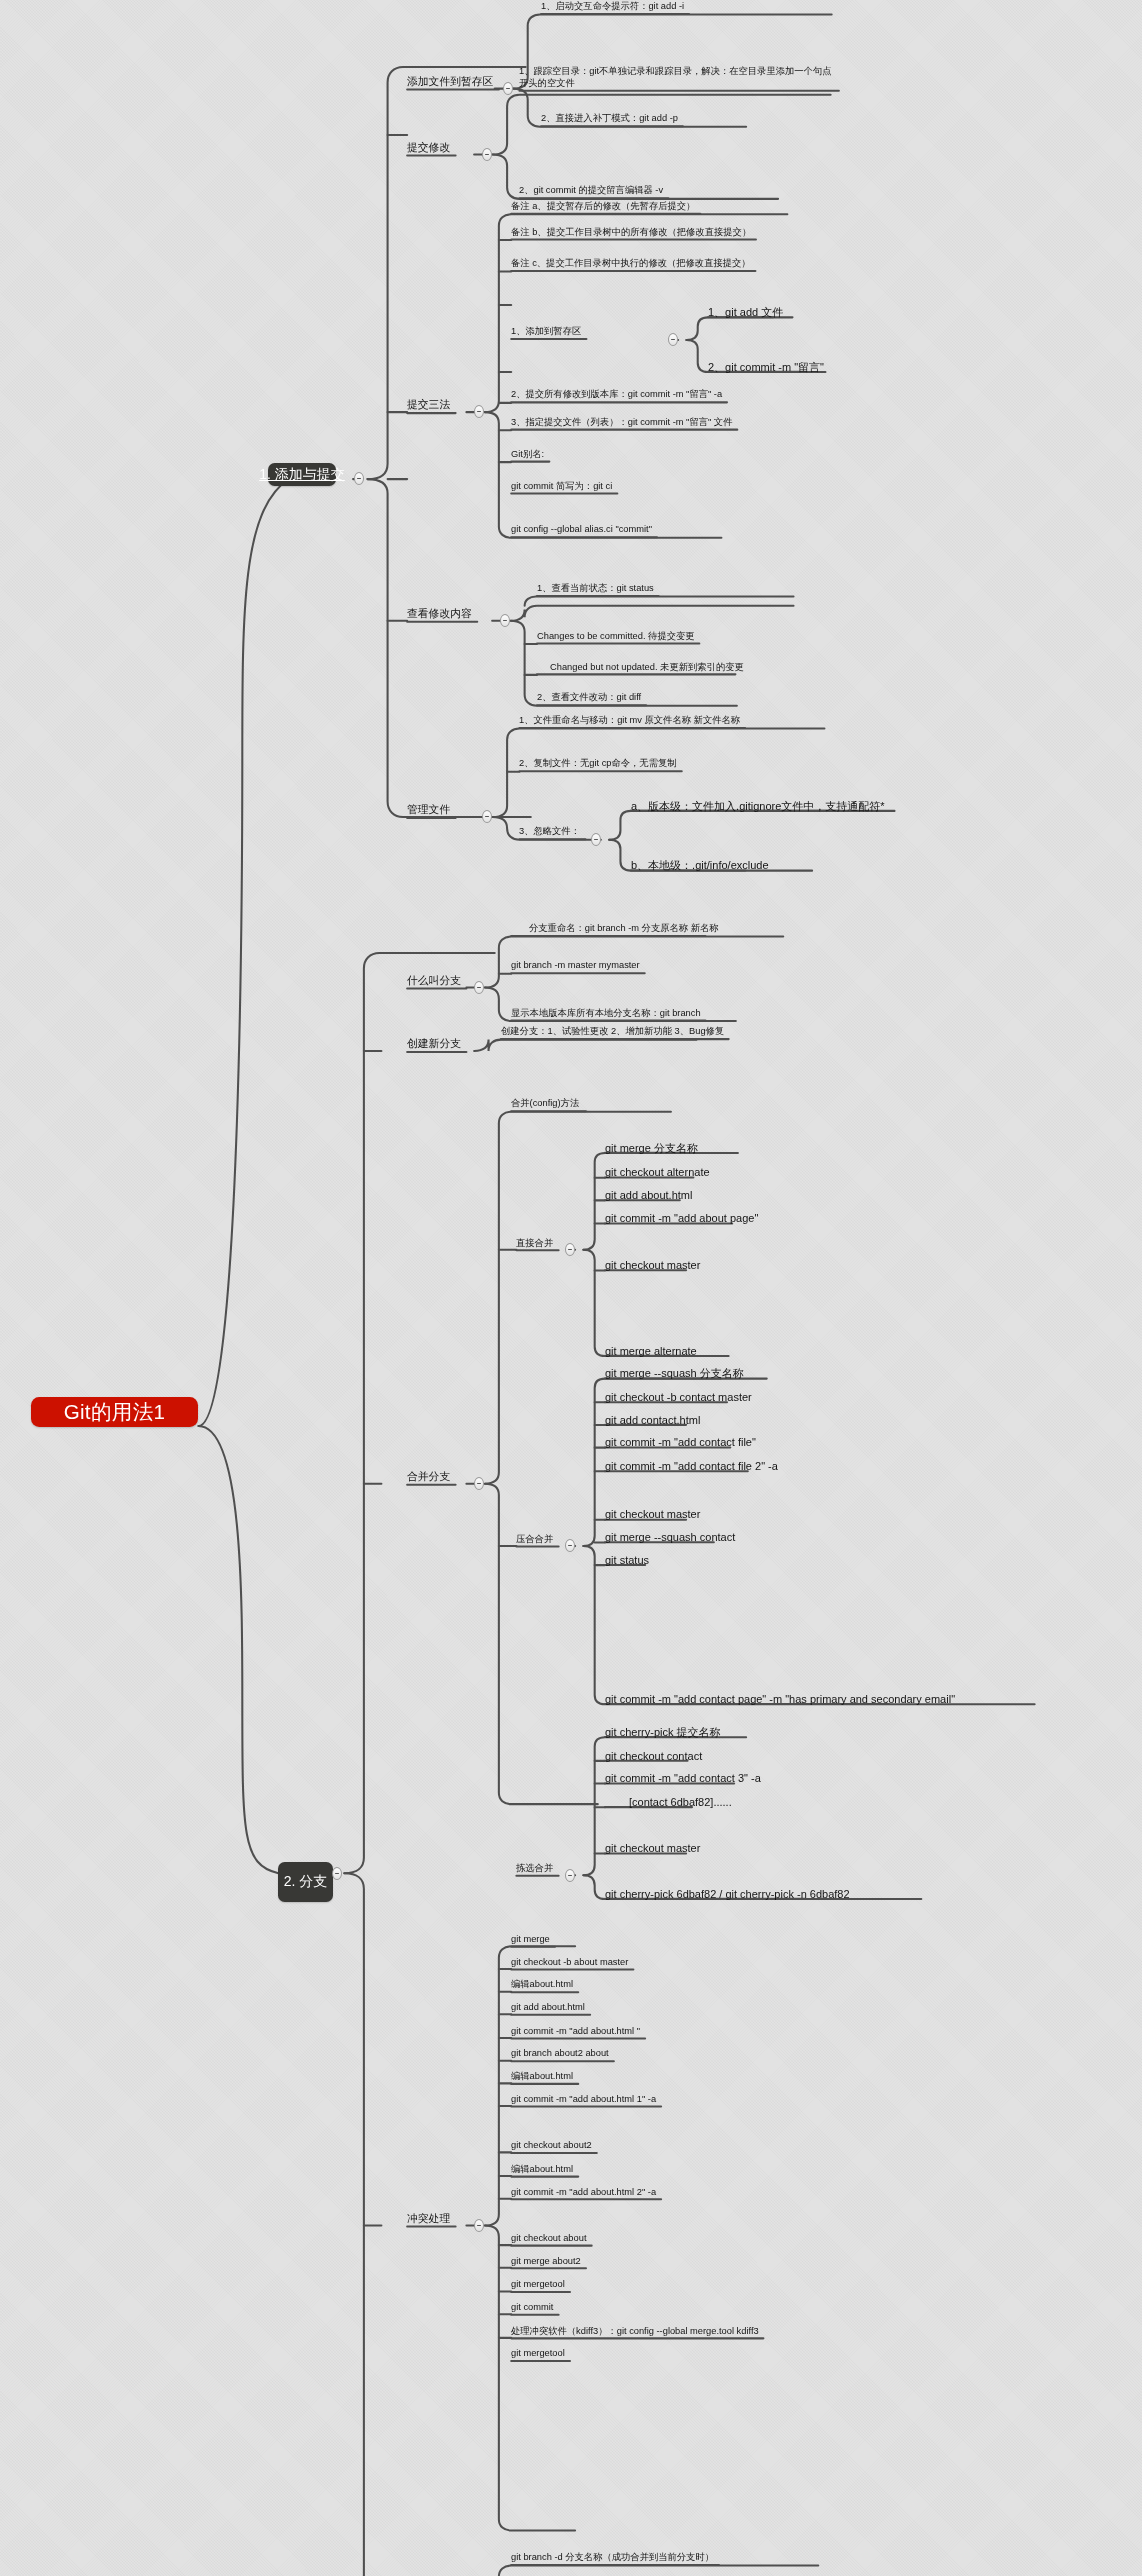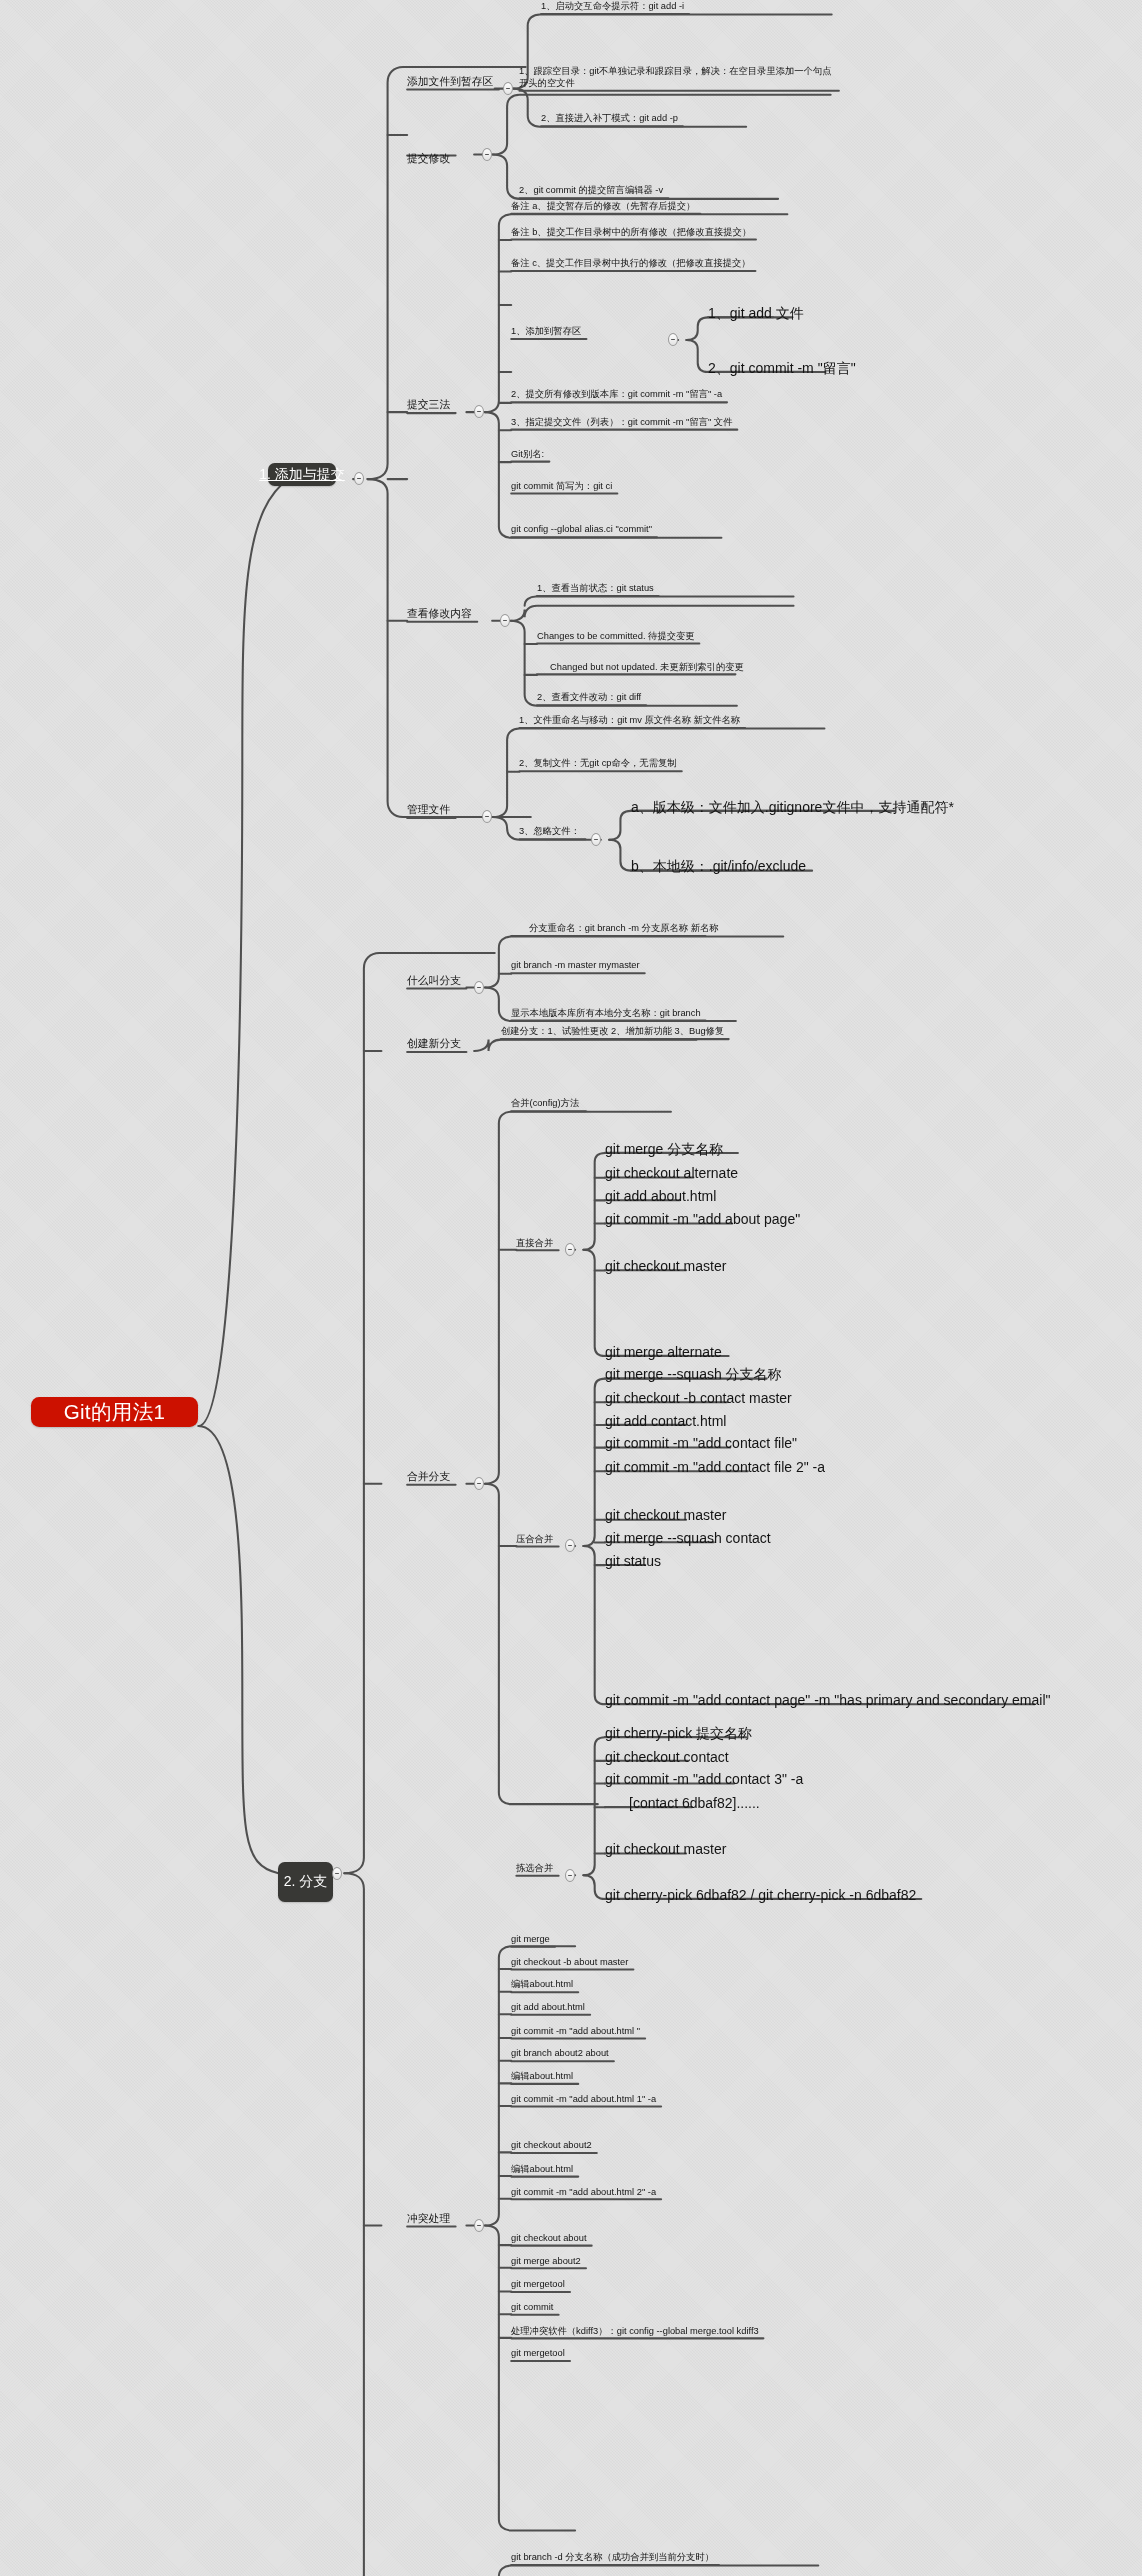--- a/index.html
+++ b/index.html
@@ -46,21 +46,21 @@
   }
   
   .topic{
     position:absolute;
     white-space:nowrap;
     color:#141414;
     line-height:1.28;
   }
   .topic.l2{ font-size:10.8px; }
   .topic.l3{ font-size:9.3px; }
-  .topic.l4{ font-size:14px; }
+  .topic.l4{ font-size:11px; }
   .topic.wrap{ white-space:normal; }
 
   
   .toggle{
     position:absolute;
     width:10.3px;height:13.4px;
     border-radius:50%;
     background:linear-gradient(#fdfdfd,#e4e4e4);
     border:0.5px solid #9a9a9a;
     display:flex;align-items:center;justify-content:center;
@@ -316,21 +316,21 @@
       <span></span>
     </div>
 
   <div class="topic l2" style="left:407px; top:75px;">
     <span>添加文件到暂存区</span>
   </div>
   <div class="toggle" style="left:503px; top:82px;">
       <span></span>
     </div>
 
-  <div class="topic l2" style="left:407px; top:152px;">
+  <div class="topic l2" style="left:407px; top:141px;">
     <span>提交修改</span>
   </div>
   <div class="toggle" style="left:482px; top:148px;">
       <span></span>
     </div>
 
   <div class="topic l2" style="left:407px; top:398px;">
     <span>提交三法</span>
   </div>
   <div class="toggle" style="left:474px; top:405px;">

